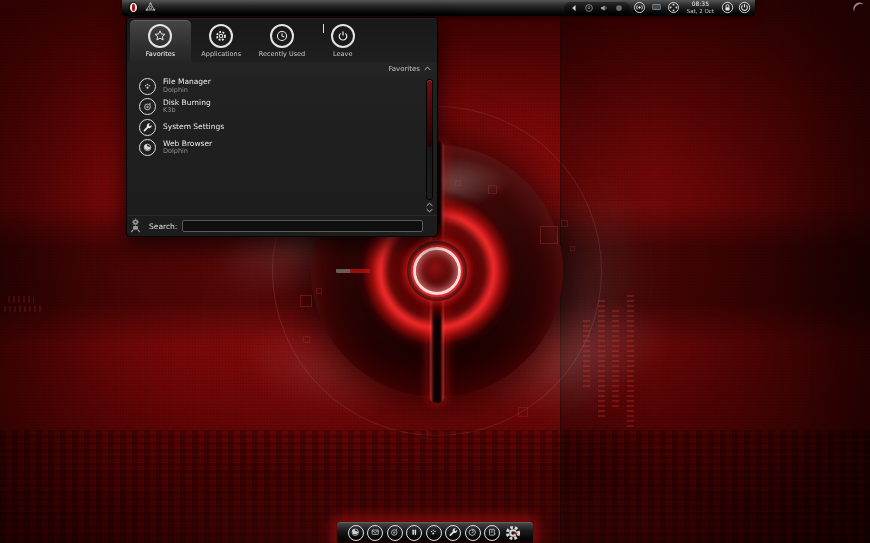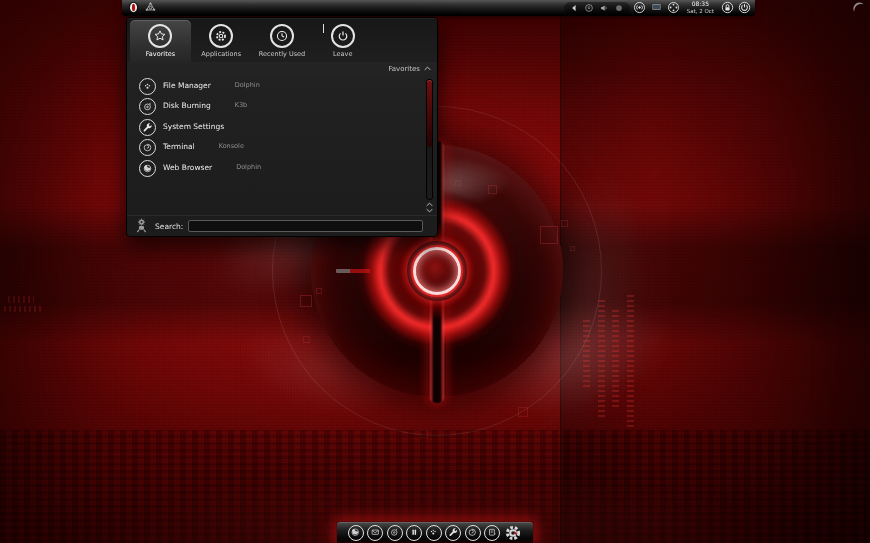--- a/index.html
+++ b/index.html
@@ -116,34 +116,34 @@
   .crumbrow { height:13px; display:flex; align-items:center; justify-content:flex-end;
     padding-right:6px; gap:4px; }
   .crumb { font-size:7px; color:#c4c4c4; }
   .chev { width:7px; height:5px; }
 
   .list { position:relative; flex:1; padding:1px 16px 0 12px; }
   .mitem { height:20.5px; display:flex; align-items:center; gap:7px; cursor:pointer; border-radius:3px; }
   .icir { width:17px; height:17px; min-width:17px; border:1.4px solid #dedede; border-radius:50%;
     display:flex; align-items:center; justify-content:center; }
   .icir svg { width:11px; height:11px; }
-  .mtext { display:flex; flex-direction:row; line-height:1.15;gap:24px; }
+  .mtext { display:flex; flex-direction:column; line-height:1.15; }
   .mtitle { font-size:7.5px; color:#ececec; }
   .msub { font-size:6.5px; color:#8f8f8f; }
 
   .sbar { position:absolute; right:3px; top:2px; bottom:2px; width:9px; display:flex;
     flex-direction:column; align-items:center; }
   .strack { flex:1; width:7px; background:linear-gradient(180deg,#111,#1c1c1c);
     border:1px solid #000; border-radius:3px; position:relative; margin:2px 0; }
   .sthumb { position:absolute; left:0; right:0; top:0; height:56%; border-radius:3px;
     background:linear-gradient(180deg,#6e0f0f,#3a0505 70%, #240303);
     box-shadow:inset 0 1px 0 rgba(255,120,120,.35); }
   .sarrows { display:flex; flex-direction:column; gap:1px; align-items:center; }
 
-  .searchrow { height:21px; display:flex; align-items:center; gap:5px; padding:0 14px 0 6px;
+  .searchrow { height:21px; display:flex; align-items:center; gap:5px; padding:0 14px 0 0;
     border-top:1px solid rgba(255,255,255,.06); }
   .robot { width:17px; height:18px; }
   .slabel { font-size:7.5px; color:#e0e0e0; }
   .sinput { flex:1; height:12px; background:#0e0e0e; border:1px solid #5a5a5a; border-radius:2px;
     color:#eee; font-size:7.5px; padding:0 3px; outline:none; position:relative;
     font-family:"DejaVu Sans","Liberation Sans",sans-serif; }
   .caret { position:absolute; width:1px; height:9px; background:#dcdcdc; left:196px; top:6px; }
 
   .footrow { height:19px; display:flex; align-items:center; padding-left:26px; gap:3px; }
   .footrow span { font-size:7.5px; color:#d6d6d6; }
@@ -376,31 +376,20 @@
               <path d="M13.7 4.2a3.5 3.5 0 0 1-4.6 4.6L4.5 13.4a1.3 1.3 0 0 1-1.9-1.9l4.6-4.6a3.5 3.5 0 0 1 4.6-4.6L9.6 4.5l1.9 1.9z" fill="#e8e8e8"></path>
             </svg>
         </span>
         <span class="mtext">
           <span class="mtitle">System Settings</span>
           <span class="msub"></span>
         </span>
       </div>
       <div class="mitem">
         <span class="icir">
-          <svg viewBox="0 0 16 16" fill="none" stroke="#e8e8e8" stroke-width="1.1" stroke-linecap="round">
-              <path d="M8 3.2a4.8 4.8 0 1 1-4.8 4.8 3.7 3.7 0 0 1 3.7-3.7A2.8 2.8 0 0 1 9.7 7.1 2 2 0 0 1 7.7 9.1"></path>
-            </svg>
-        </span>
-        <span class="mtext">
-          <span class="mtitle">Terminal</span>
-          <span class="msub">Konsole</span>
-        </span>
-      </div>
-      <div class="mitem">
-        <span class="icir">
           <svg viewBox="0 0 16 16">
               <circle cx="8" cy="8" r="4.8" fill="none" stroke="#e8e8e8" stroke-width="1"></circle>
               <path d="M12.4 7a4.5 4.5 0 1 1-5.9-4.2A5.5 5.5 0 0 0 12.4 7z" fill="#e8e8e8" opacity=".9"></path>
             </svg>
         </span>
         <span class="mtext">
           <span class="mtitle">Web Browser</span>
           <span class="msub">Dolphin</span>
         </span>
       </div>

